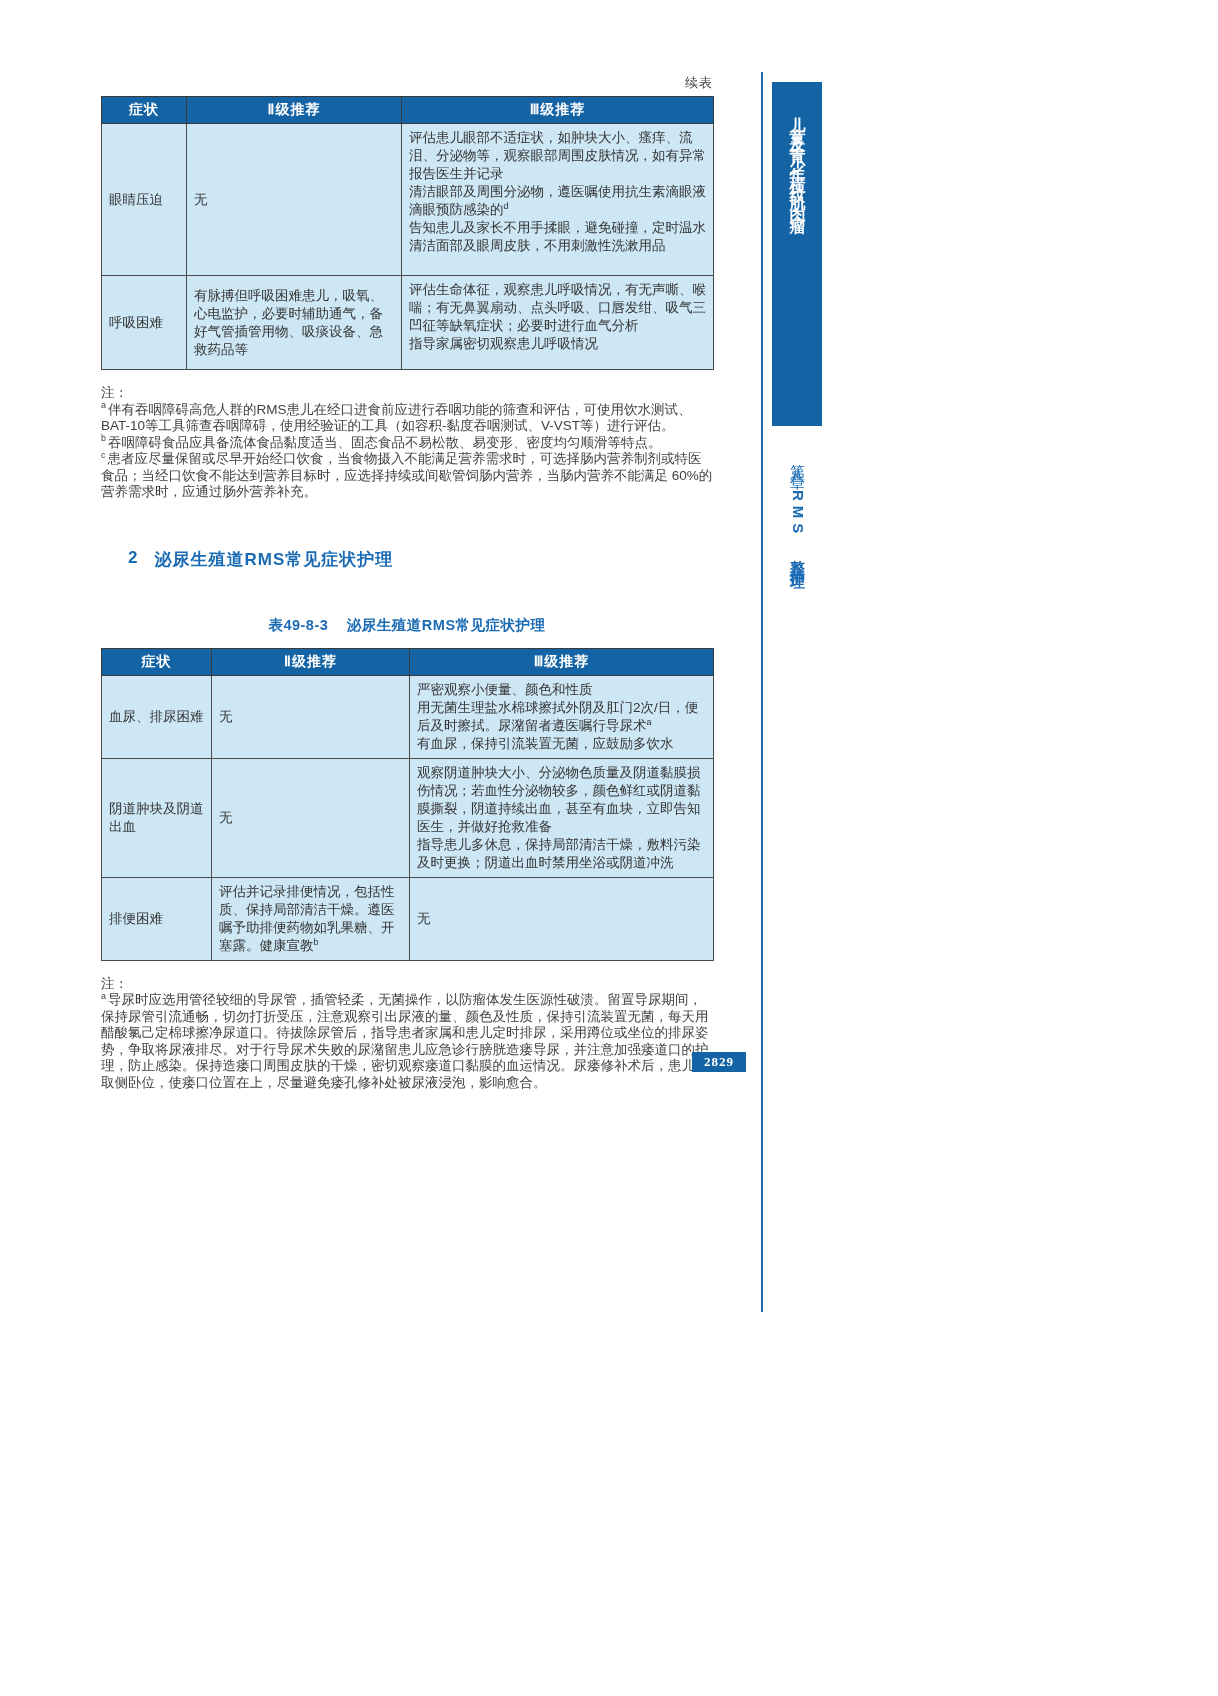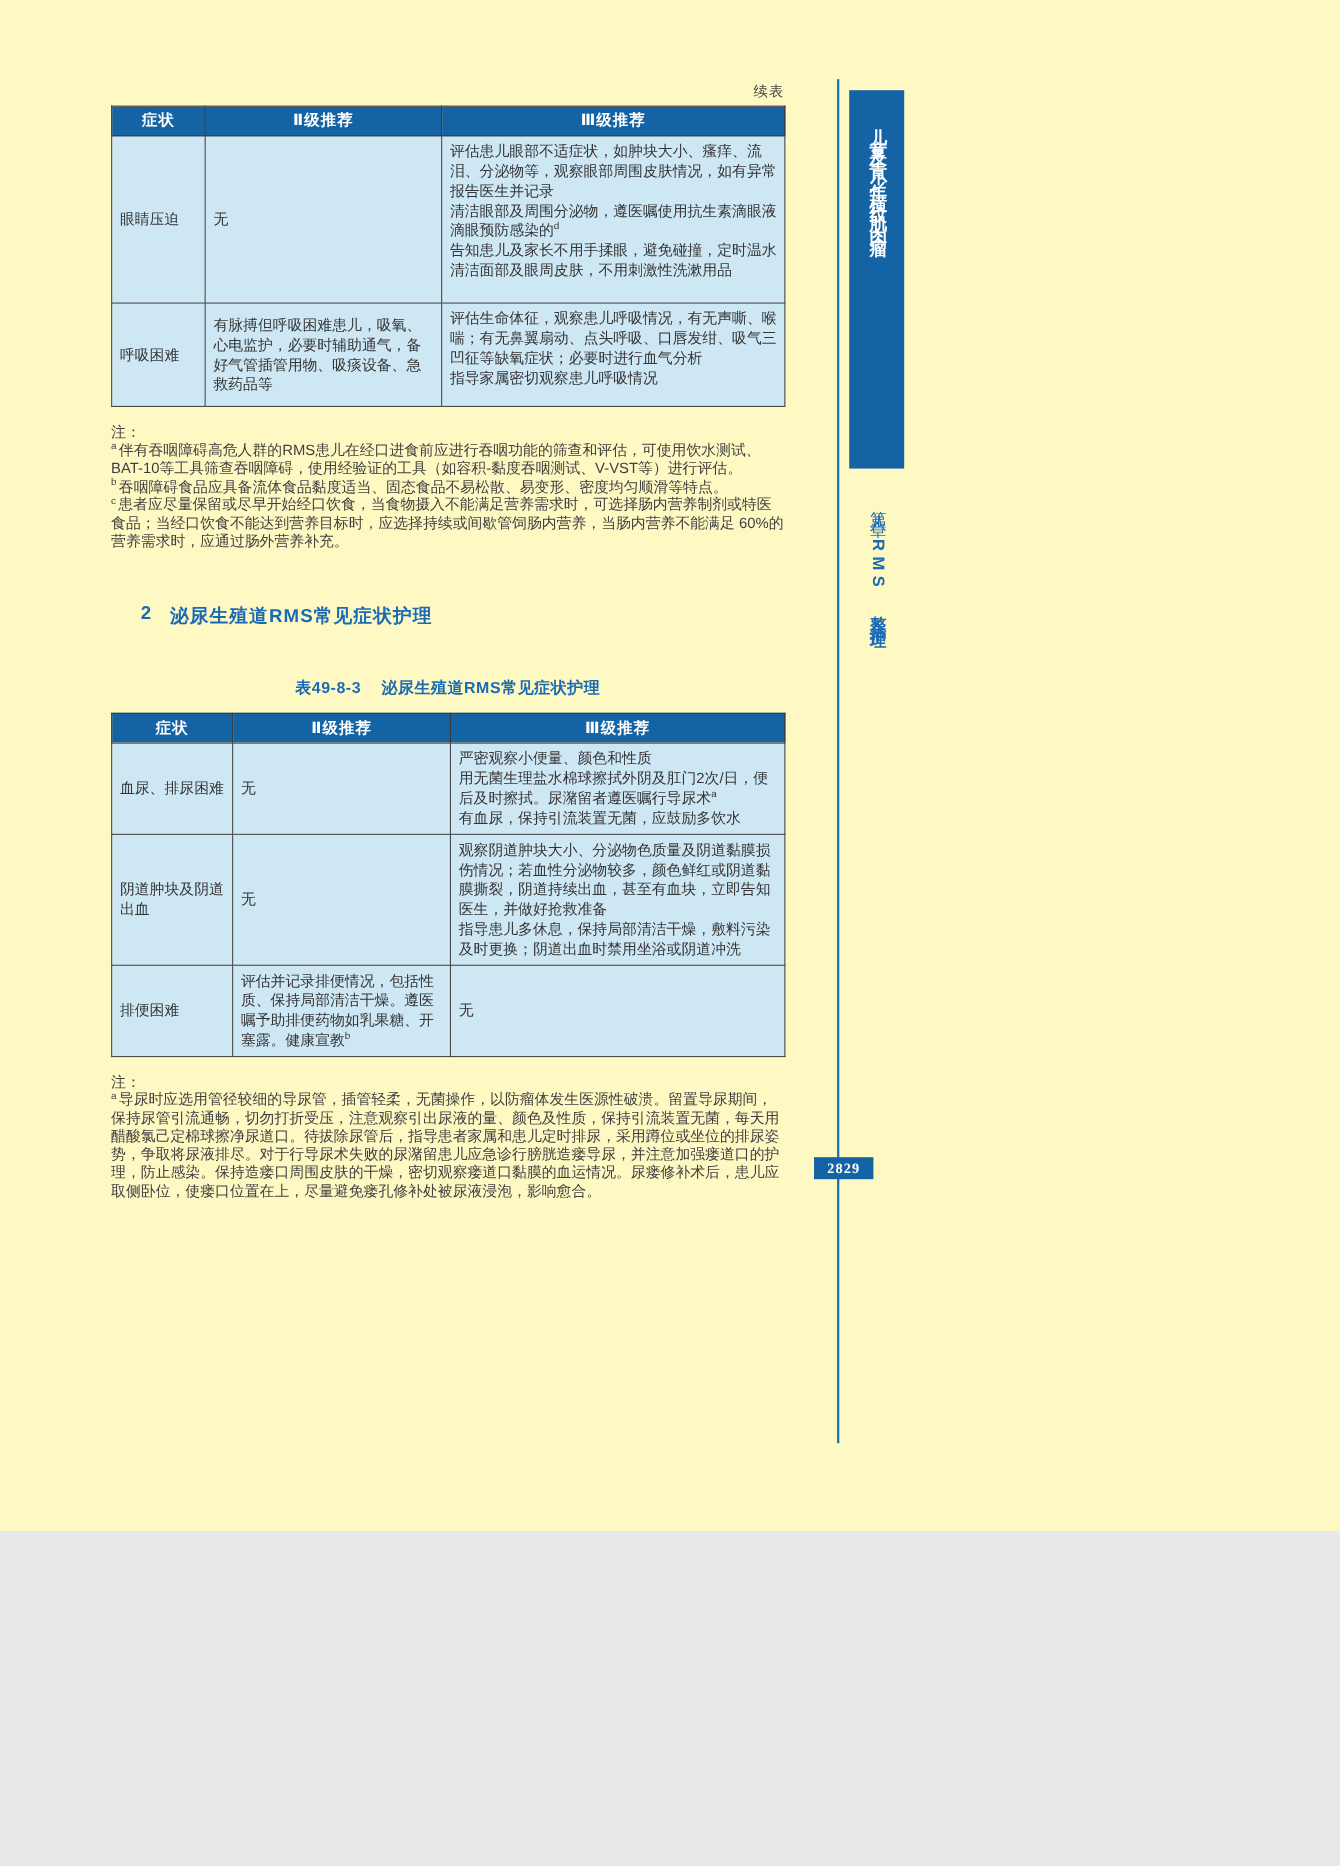--- a/index.html
+++ b/index.html
@@ -1,27 +1,27 @@
 <!DOCTYPE html>
 <html><head>
 <meta charset="utf-8">
 <style>
   * { margin:0; padding:0; box-sizing:border-box; }
   body { background:#e8e8e8; font-family:"Liberation Sans","DejaVu Sans",sans-serif; }
   .page {
-    position:relative; width:1218px; height:1392px; background:#fef9c3;
+    position:relative; width:1218px; height:1696px; background:#ffffff;
     margin:0 auto; overflow:hidden; color:#3b3b3b;
   }
   .content { position:absolute; left:101px; top:74px; width:612px; }
   .continued { text-align:right; font-size:13px; color:#444; margin-bottom:4px; letter-spacing:1px; }
 
   table { width:100%; border-collapse:collapse; table-layout:fixed; border:1.5px solid #3a3a3a; }
   th {
     background:#1463a5; color:#ffffff; font-weight:bold; font-size:14px;
-    padding:4px 6px; border:1px solid #3a3a3a; height:23px; letter-spacing:1px;
+    padding:4px 6px; border:1px solid #3a3a3a; height:23px; letter-spacing:1px;font-family:Liberation Mono, monospace;
   }
   td {
     background:#cde7f5; border:1px solid #4a4a4a; padding:5px 7px;
     font-size:13.5px; line-height:18px; color:#353535; vertical-align:middle;
   }
   .t1 .c1 { width:85px; }  .t1 .c2 { width:215px; } .t1 .c3 { width:312px; }
   .t2 .c1 { width:110px; } .t2 .c2 { width:198px; } .t2 .c3 { width:304px; }
   .t1r1 { height:152px; } .t1r2 { height:94px; }
   .t2r1 { height:76px; }  .t2r2 { height:112px; } .t2r3 { height:74px; }
   td p { margin:0; }
@@ -51,21 +51,21 @@
     color:#ffffff; font-size:16px; font-weight:bold; letter-spacing:10px;
   }
   .chapter-info {
     position:absolute; left:772px; top:452px; width:50px;
     display:flex; justify-content:center; color:#1a6bb4;
   }
   .chapter-info .v { writing-mode:vertical-rl; text-orientation:mixed; font-size:15px; letter-spacing:5px; }
   .chapter-info .chap-num { font-weight:normal; }
   .chapter-info .chap-title { font-weight:bold; display:inline-block; margin-top:14px; }
   .page-badge {
-    position:absolute; left:740px; top:1052px; width:54px; height:20px;
+    position:absolute; left:692px; top:1052px; width:54px; height:20px;
     background:#1463a5; color:#ffffff; font-size:13px; font-weight:bold;
     display:flex; align-items:center; justify-content:center;
     font-family:"Liberation Serif","DejaVu Serif",serif; letter-spacing:1px;
   }
 </style>
 </head>
 <body>
 
 <div class="page">
 

